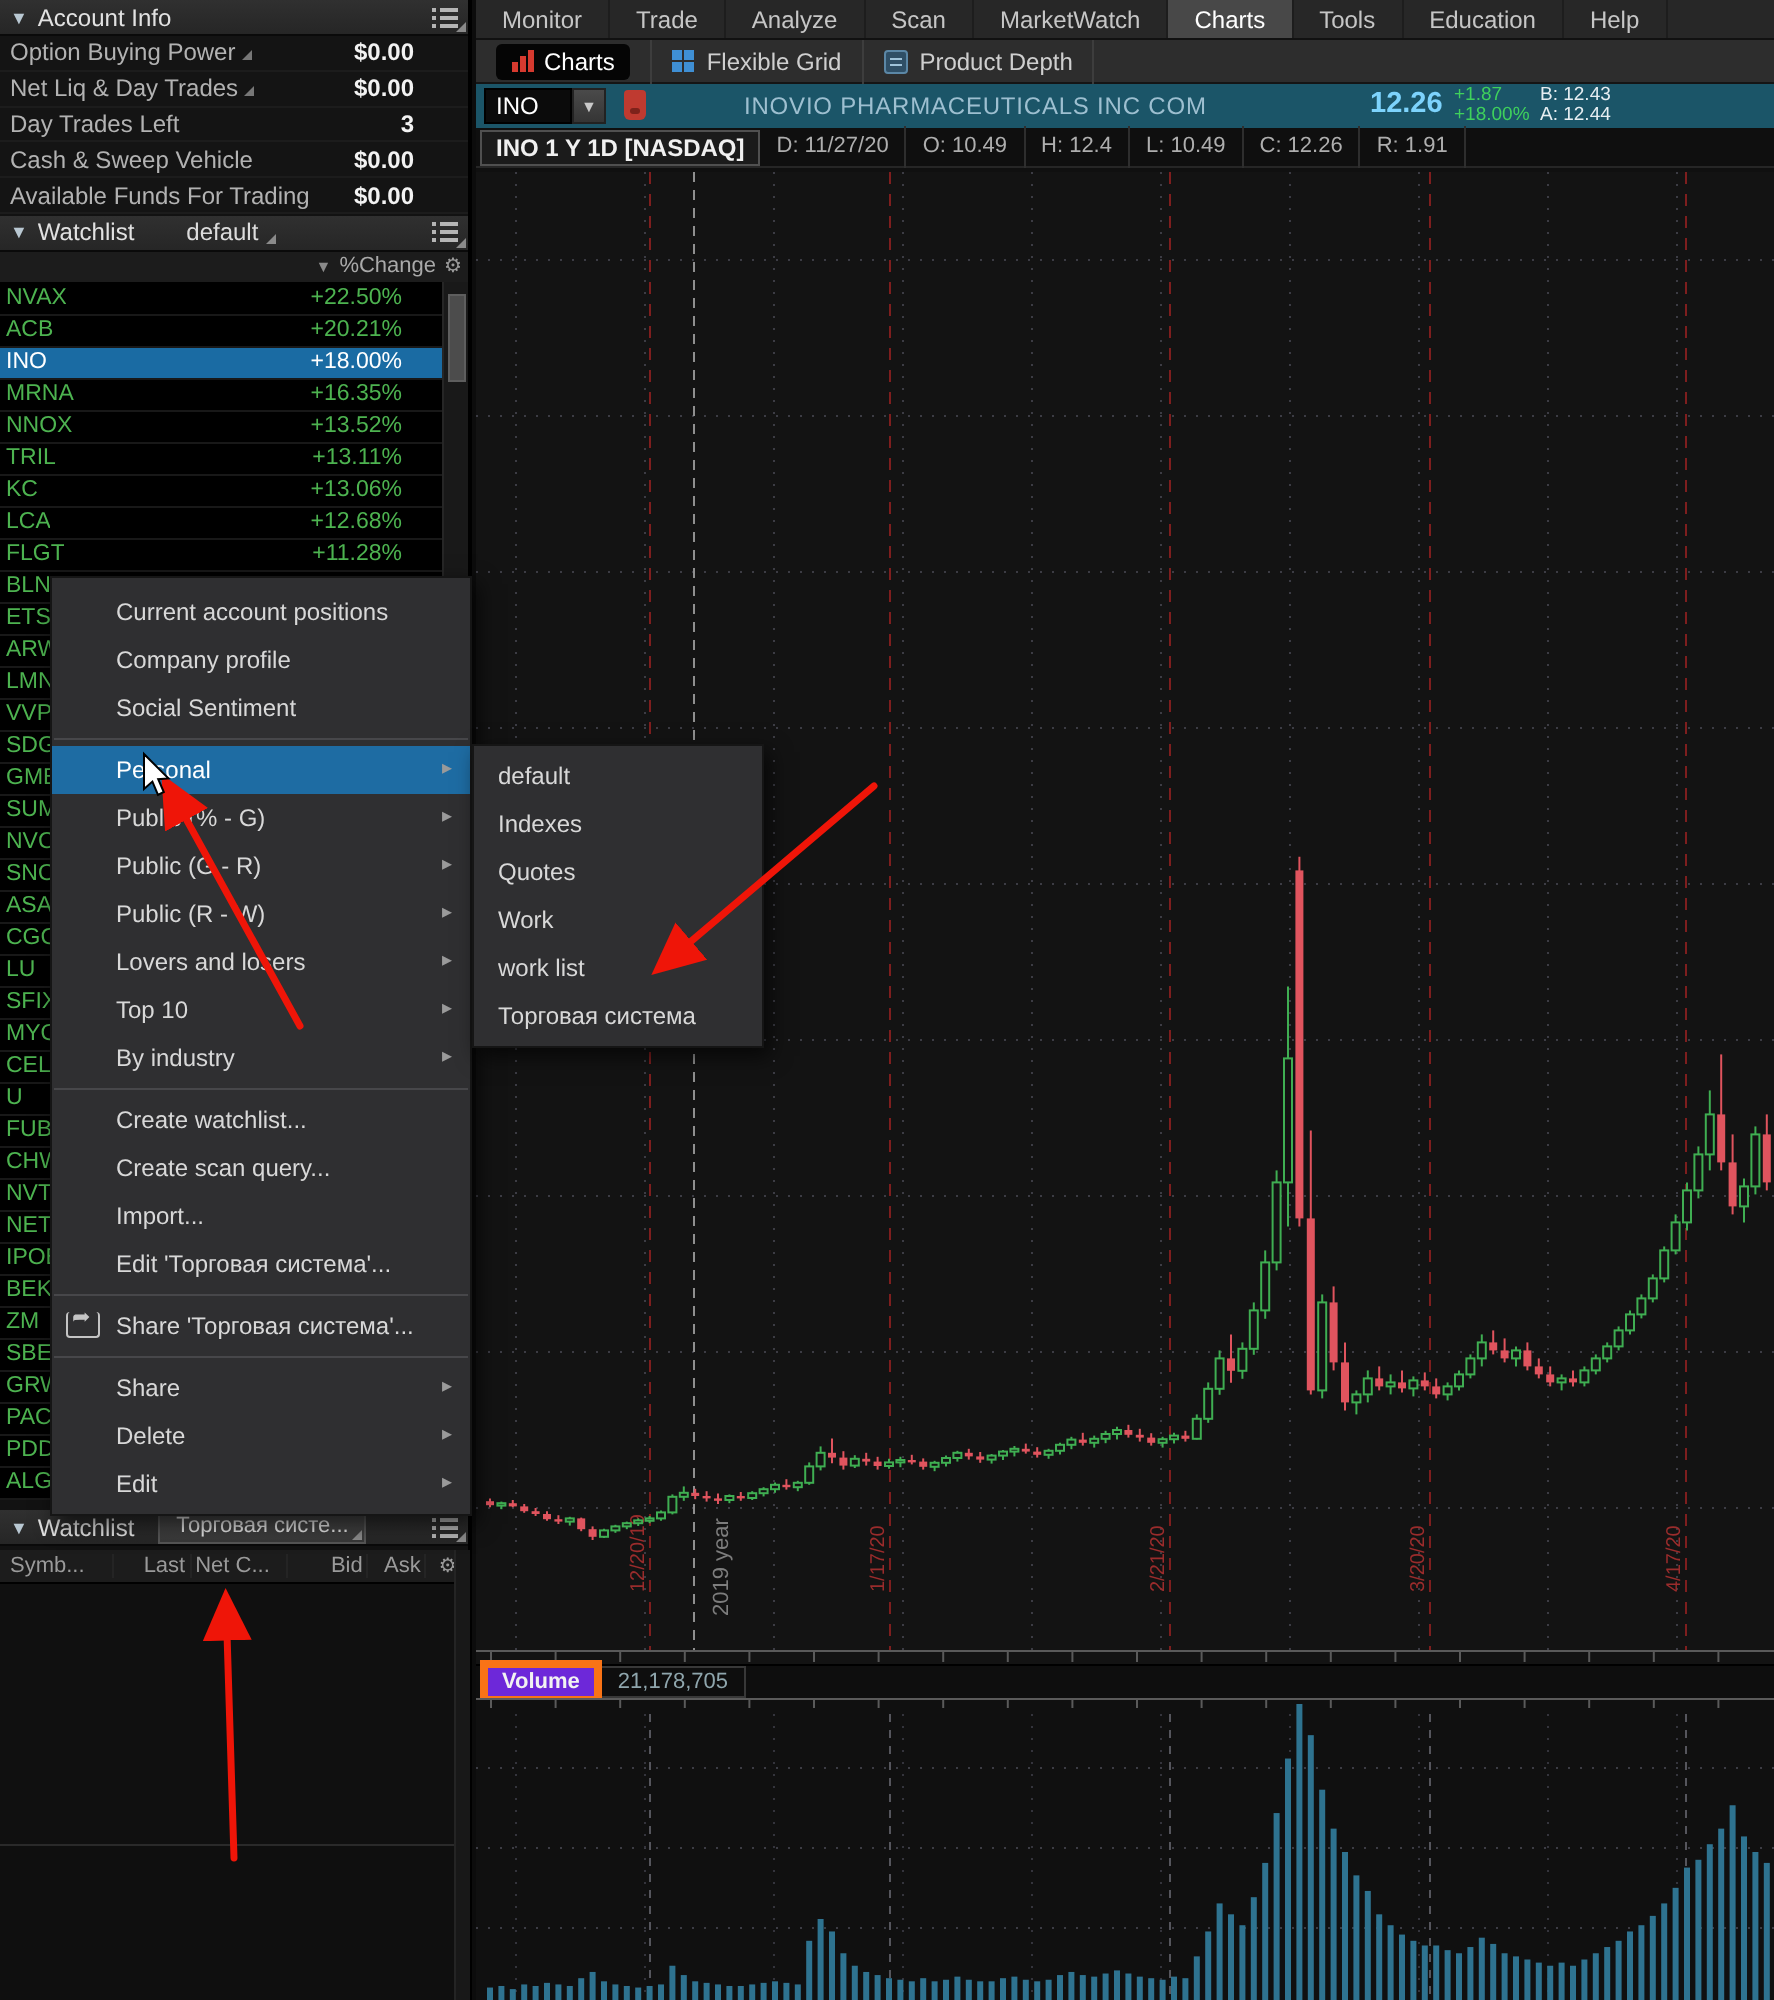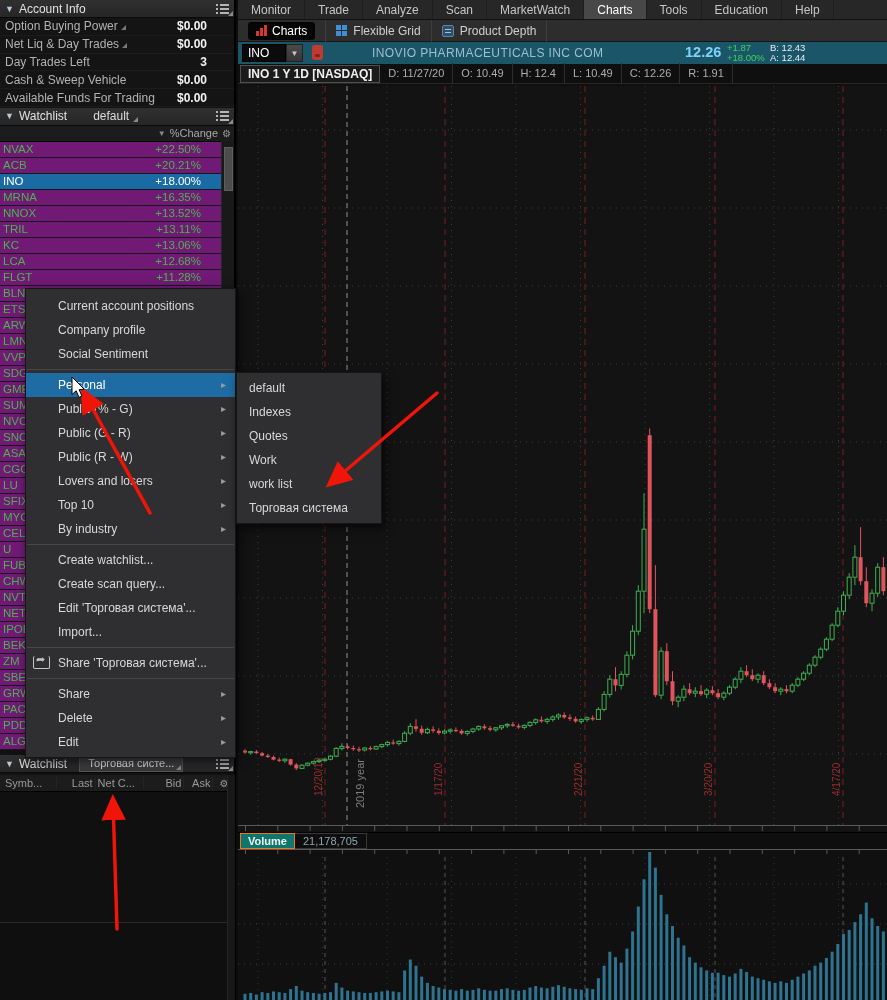--- a/index.html
+++ b/index.html
@@ -22,21 +22,21 @@
 
   .wl-selector { margin-left:26px; color:#dcdcdc; font-size:12px; position:relative; padding-right:10px; }
   .wl-btn { margin-left:12px; position:relative; background:linear-gradient(#4a4a4a,#383838); border:1px solid #555; color:#e4e4e4; font-size:11px; padding:1px 8px 2px 8px; max-width:120px; white-space:nowrap; }
 
   .wl-colhead { height:16px; display:flex; align-items:center; background:#1c1c1c; border-bottom:1px solid #000; padding:0 3px; color:#a9a9a9; font-size:11px; }
   .wl-colhead .c1 { flex:1; border-right:1px solid #2a2a2a;margin-top:32px; }
   .sort-ic { color:#8a8a8a; font-size:8px; margin:0 4px; }
   .gear { color:#9a9a9a; font-size:10px; margin-left:4px; }
 
   #wl-rows { position:relative; }
-  .wl-row { display:flex; height:16px; align-items:center; padding:0 3px; background:#701a75; border-bottom:1px solid #181818; font-size:11.5px; }
+  .wl-row { display:flex; height:16px; align-items:center; padding:0 3px; background:#000000; border-bottom:1px solid #181818; font-size:11.5px; }
   .wl-row .sym { color:#4db350; white-space:nowrap; overflow:hidden; }
   .wl-row .chg { margin-left:auto; margin-right:30px; color:#4db350;text-align:right; }
   .wl-row.sel { background:#1a6ba3; }
   .wl-row.sel .sym, .wl-row.sel .chg { color:#fff; }
 
   #wl-scrollbar { position:absolute; left:221px; top:141px; width:13px; height:612px; background:#191919; border-left:1px solid #262626; }
   #wl-thumb { position:absolute; left:2px; top:6px; width:9px; height:44px; background:#4c4c4c; border:1px solid #5e5e5e; }
   #wl2-scrollbar { position:absolute; left:227px; top:775px; width:8px; height:225px; background:#181818; border-left:1px solid #242424; }
 
   #wl2-colhead { display:flex; align-items:center; height:17px; background:#1c1c1c; border-bottom:1px solid #000; padding:0 3px; color:#9a9a9a; font-size:11px; }
@@ -71,21 +71,21 @@
   #sym-chg { left:489px; color:#3fd15c; }
   #sym-ba { left:532px; color:#e6eef2; }
 
   #ohlcbar { position:relative; display:flex; align-items:center; height:20px; background:#0f0f0f; border-bottom:1px solid #262626; }
   #ohlc-title { margin-left:2px; border:1px solid #505050; background:#1b1b1b; color:#f0f0f0; font-weight:bold; font-size:12px; padding:1px 7px; }
   .ohlc-cell { color:#aeaeae; font-size:11px; padding:0 8px; border-right:1px solid #2e2e2e; line-height:21px; }
   .ohlc-cell:first-of-type { border-left:1px solid #2e2e2e; }
 
   #chart-wrap { position:absolute; left:0; top:86px; width:649px; height:746px; background:#131313; }
   #vol-header { position:absolute; left:0; top:832px; width:649px; height:17px; background:#0e0e0e; border-top:1px solid #000; display:flex; align-items:center; }
-  #vol-label { margin-left:2px; border:1px solid #f97316; background:#0f766e; color:#f2f2f2; font-weight:bold; font-size:11px; padding:0 7px; line-height:14px; }
+  #vol-label { margin-left:2px; border:4px solid #f97316; background:#6d28d9; color:#f2f2f2; font-weight:bold; font-size:11px; padding:0 7px; line-height:14px; }
   #vol-value { border:1px solid #383838; border-left:none; color:#8fa6ad; font-size:11px; padding:0 8px; line-height:14px; }
   #vol-wrap { position:absolute; left:0; top:849px; width:649px; height:151px; background:#101010; }
 
   .low-bubble { position:absolute; left:27px; top:767px; background:#ececec; color:#1b1b1b; font-size:11.5px; padding:2px 9px; border-radius:9px; }
   .low-bubble::before { content:""; position:absolute; right:10px; top:-5px; border-style:solid; border-width:0 4px 5px 4px; border-color:transparent transparent #ececec transparent; }
   #eps-group { position:absolute; left:406px; top:775px; width:62px; text-align:center; }
   #eps-label { color:#3ecf5a; font-size:11px; }
   .mkr { position:relative; margin:2px auto 0 auto; width:15px; height:15px; border-radius:50%; }
   #mkr-call { background:radial-gradient(circle at 35% 35%, #e8625a, #b02c24); border:1px solid #e98079; color:#fff; font-size:8px; line-height:14px; text-align:center; }
   #mkr-idea { background:radial-gradient(circle at 35% 35%, #3b82e0, #1b4fa8); border:1px solid #5ea0ef; }
@@ -848,22 +848,22 @@
       <div class="menu-item hl">Personal<span class="arr">▸</span></div>
       <div class="menu-item">Public (% - G)<span class="arr">▸</span></div>
       <div class="menu-item">Public (G - R)<span class="arr">▸</span></div>
       <div class="menu-item">Public (R - W)<span class="arr">▸</span></div>
       <div class="menu-item">Lovers and losers<span class="arr">▸</span></div>
       <div class="menu-item">Top 10<span class="arr">▸</span></div>
       <div class="menu-item">By industry<span class="arr">▸</span></div>
       <div class="menu-sep"></div>
       <div class="menu-item">Create watchlist...</div>
       <div class="menu-item">Create scan query...</div>
+      <div class="menu-item">Import...</div>
       <div class="menu-item">Edit 'Торговая система'...</div>
-      <div class="menu-item">Import...</div>
       <div class="menu-sep"></div>
       <div class="menu-item">Share 'Торговая система'...<span class="share-ic"></span></div>
       <div class="menu-sep"></div>
       <div class="menu-item">Share<span class="arr">▸</span></div>
       <div class="menu-item">Delete<span class="arr">▸</span></div>
       <div class="menu-item">Edit<span class="arr">▸</span></div>
     </div>
 
   <div id="submenu">
       <div class="menu-item">default</div>

